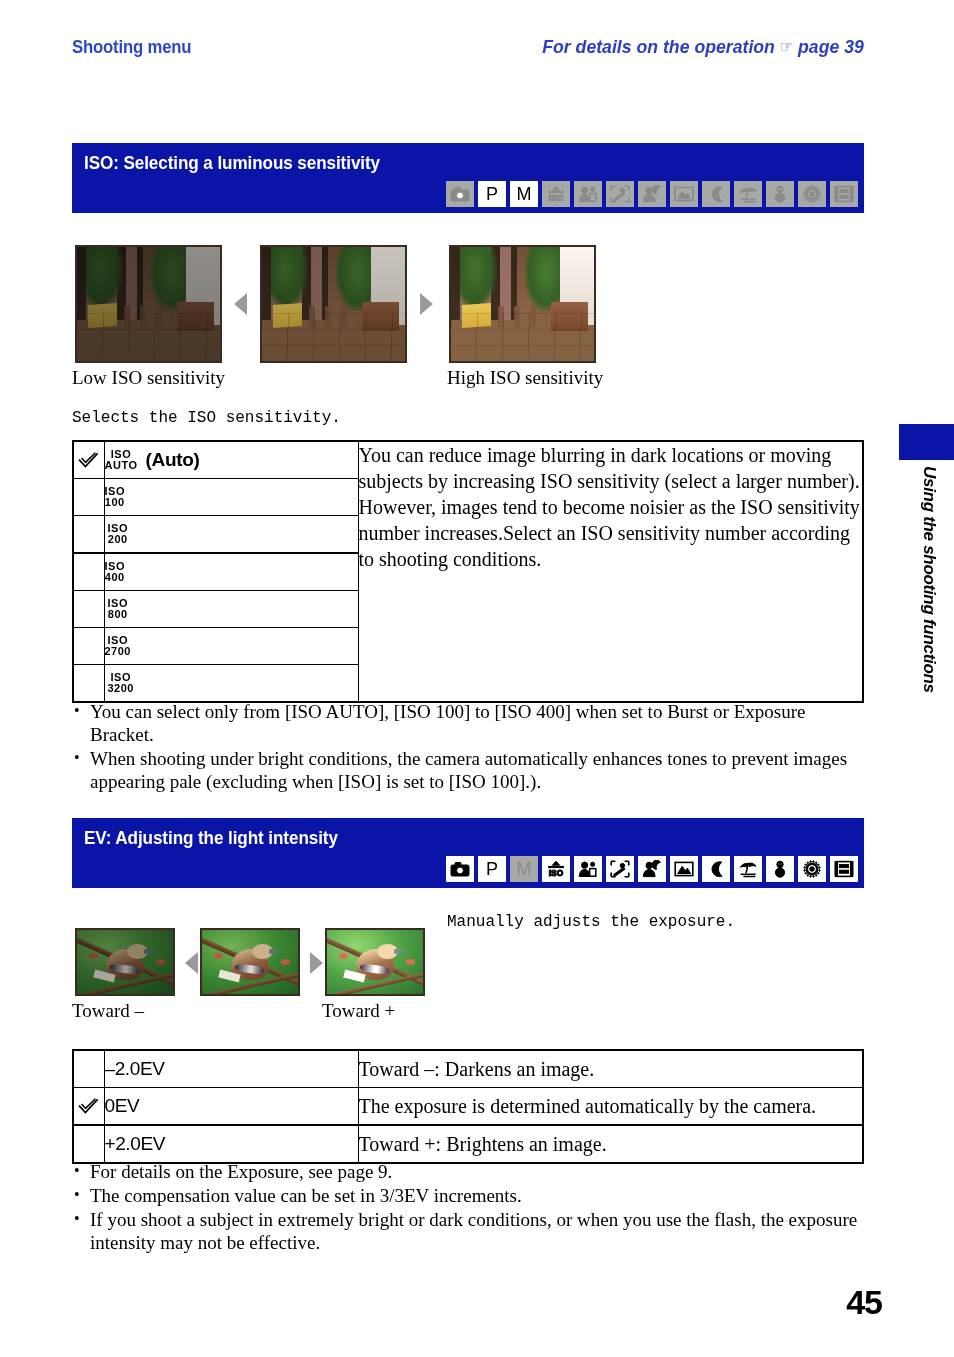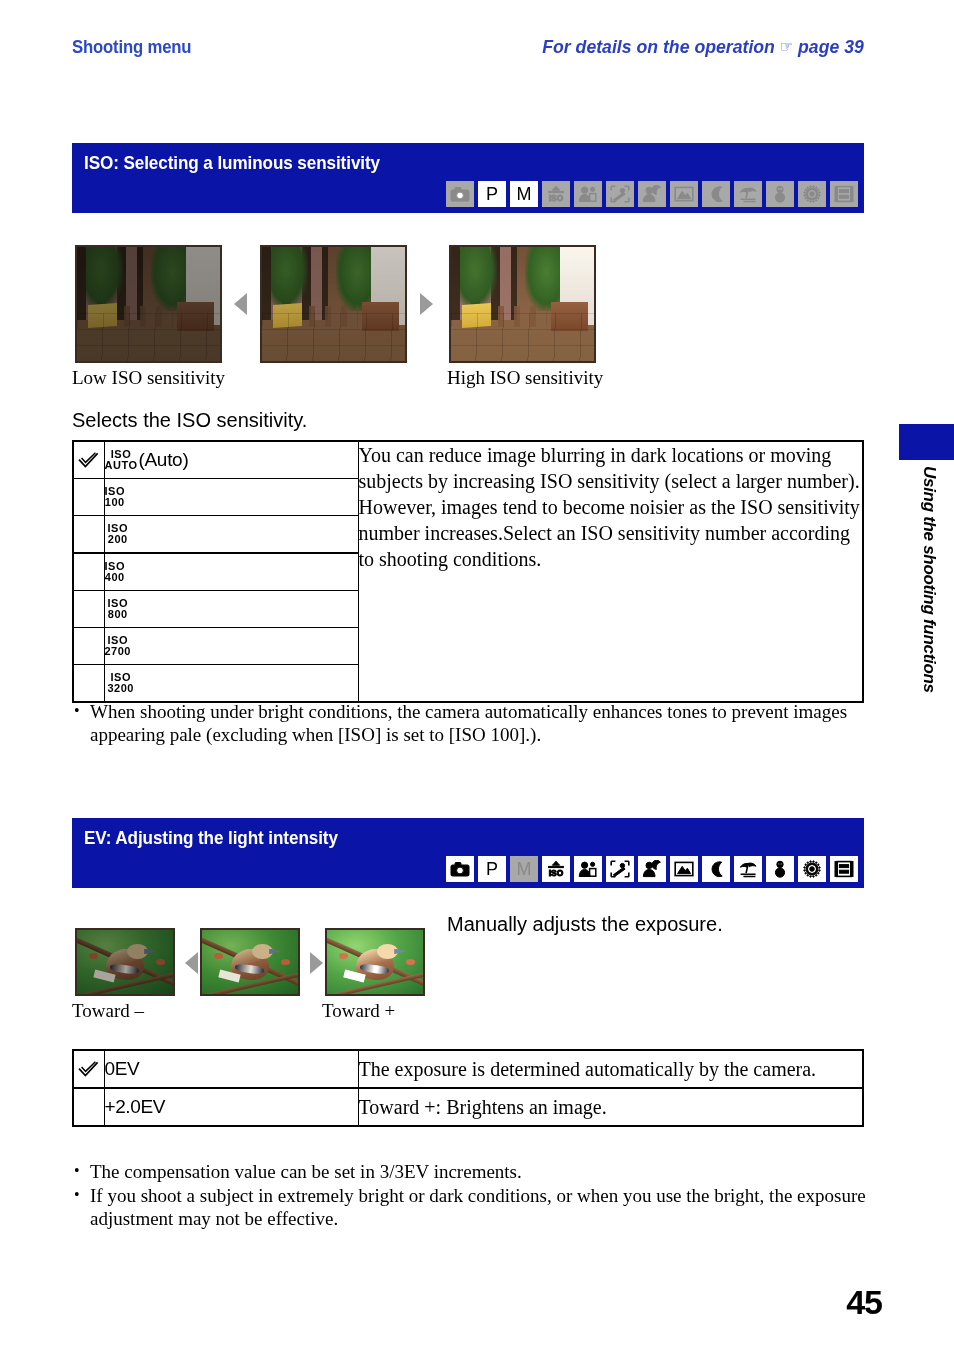--- a/index.html
+++ b/index.html
@@ -233,22 +233,22 @@
 
   .caption {
     position: absolute;
     font-family: "Liberation Serif", serif;
     font-size: 19px;
     white-space: nowrap;
   }
 
   .body-line {
     position: absolute;
-    font-family: Liberation Sans, sans-serif;
-    font-size: 20px;
+    font-family: Liberation Mono, monospace;
+    font-size: 16px;
     white-space: nowrap;
   }
 
   
   .opt-table {
     position: absolute;
     border-collapse: collapse;
     border: 2px solid #000;
     table-layout: fixed;
     background: #fff;
@@ -271,22 +271,23 @@
     letter-spacing: 0.5px;
     text-align: center;
     vertical-align: middle;
   }
   .iso-tag .l1 { display: block; }
   .iso-tag .l2 { display: block; }
   .auto-word {
     font-family: "Liberation Sans", sans-serif;
     font-size: 19px;
     vertical-align: middle;
-    margin-left: 1px;
+    margin-left: 8px;
     letter-spacing: -0.3px;
+    font-weight: bold;
   }
   .opt-label-cell { padding-left: 42px; }
   .opt-desc-cell {
     padding: 7px 10px 7px 11px;
     font-family: "Liberation Serif", serif;
     font-size: 20px;
     line-height: 26px;
   }
   .ev-val {
     font-family: "Liberation Sans", sans-serif;
@@ -576,20 +577,21 @@
         <td class="opt-label-cell"><span class="iso-tag" style="margin-left:0px"><span class="l1">ISO</span><span class="l2">2700</span></span></td>
       </tr>
       <tr>
         <td class="check-cell" style="height: 36px;"></td>
         <td class="opt-label-cell"><span class="iso-tag" style="margin-left:3px"><span class="l1">ISO</span><span class="l2">3200</span></span></td>
       </tr>
     </tbody>
 </table>
 
 <div class="bullets" id="iso-notes" style="top:700px;">
+    <div class="bullet">You can select only from [ISO AUTO], [ISO 100] to [ISO 400] when set to Burst or Exposure Bracket.</div>
     <div class="bullet">When shooting under bright conditions, the camera automatically enhances tones to prevent images appearing pale (excluding when [ISO] is set to [ISO 100].).</div>
   </div>
 
 <div class="section-bar" style="top:818px; height:70px;">
   <div class="sb-title">EV: Adjusting the light intensity</div>
   <div class="mode-strip" id="ev-mode-strip">
       <div class="mode-ico on">
         <svg width="20" height="18" viewBox="0 0 20 18">
           <rect x="1" y="5" width="18" height="11" rx="1.5" fill="#000000"></rect>
           <rect x="5" y="2.5" width="6" height="3" rx="1" fill="#000000"></rect>
@@ -760,38 +762,44 @@
 <div class="body-line" style="left:447px; top:913px;">Manually adjusts the exposure.</div>
 
 <table class="opt-table" id="ev-table" style="left:72px; top:1049px; width:792px;">
   <colgroup>
     <col class="col-check">
     <col style="width:254px">
     <col>
   </colgroup>
   <tbody id="ev-table-body">
       <tr>
+        <td class="check-cell" style="height: 36px;"></td>
+        <td class="ev-val">–2.0EV</td>
+        <td class="ev-desc">Toward –: Darkens an image.</td>
+      </tr>
+      <tr>
         <td class="check-cell thick-bottom" style="height: 36px;">
           <svg width="21" height="17" viewBox="0 0 21 17">
             <path d="M1 7.6 L7.4 14.6 L19.6 1.4" fill="none" stroke="#000" stroke-width="1.7"></path>
             <path d="M3.6 6.0 L7.6 10.4 L17.4 0.8" fill="none" stroke="#000" stroke-width="1.5"></path>
           </svg>
         </td>
         <td class="ev-val thick-bottom">0EV</td>
         <td class="ev-desc thick-bottom">The exposure is determined automatically by the camera.</td>
       </tr>
       <tr>
         <td class="check-cell" style="height: 36px;"></td>
         <td class="ev-val">+2.0EV</td>
         <td class="ev-desc">Toward +: Brightens an image.</td>
       </tr>
     </tbody>
 </table>
 
 <div class="bullets" id="ev-notes" style="top:1160px;">
+    <div class="bullet">For details on the Exposure, see page 9.</div>
     <div class="bullet">The compensation value can be set in 3/3EV increments.</div>
-    <div class="bullet">If you shoot a subject in extremely bright or dark conditions, or when you use the bright, the exposure adjustment may not be effective.</div>
+    <div class="bullet">If you shoot a subject in extremely bright or dark conditions, or when you use the flash, the exposure intensity may not be effective.</div>
   </div>
 
 <div id="side-tab-block"></div>
 <div id="side-tab-text">Using the shooting functions</div>
 
 <div id="page-number">45</div>
 
 </body></html>

